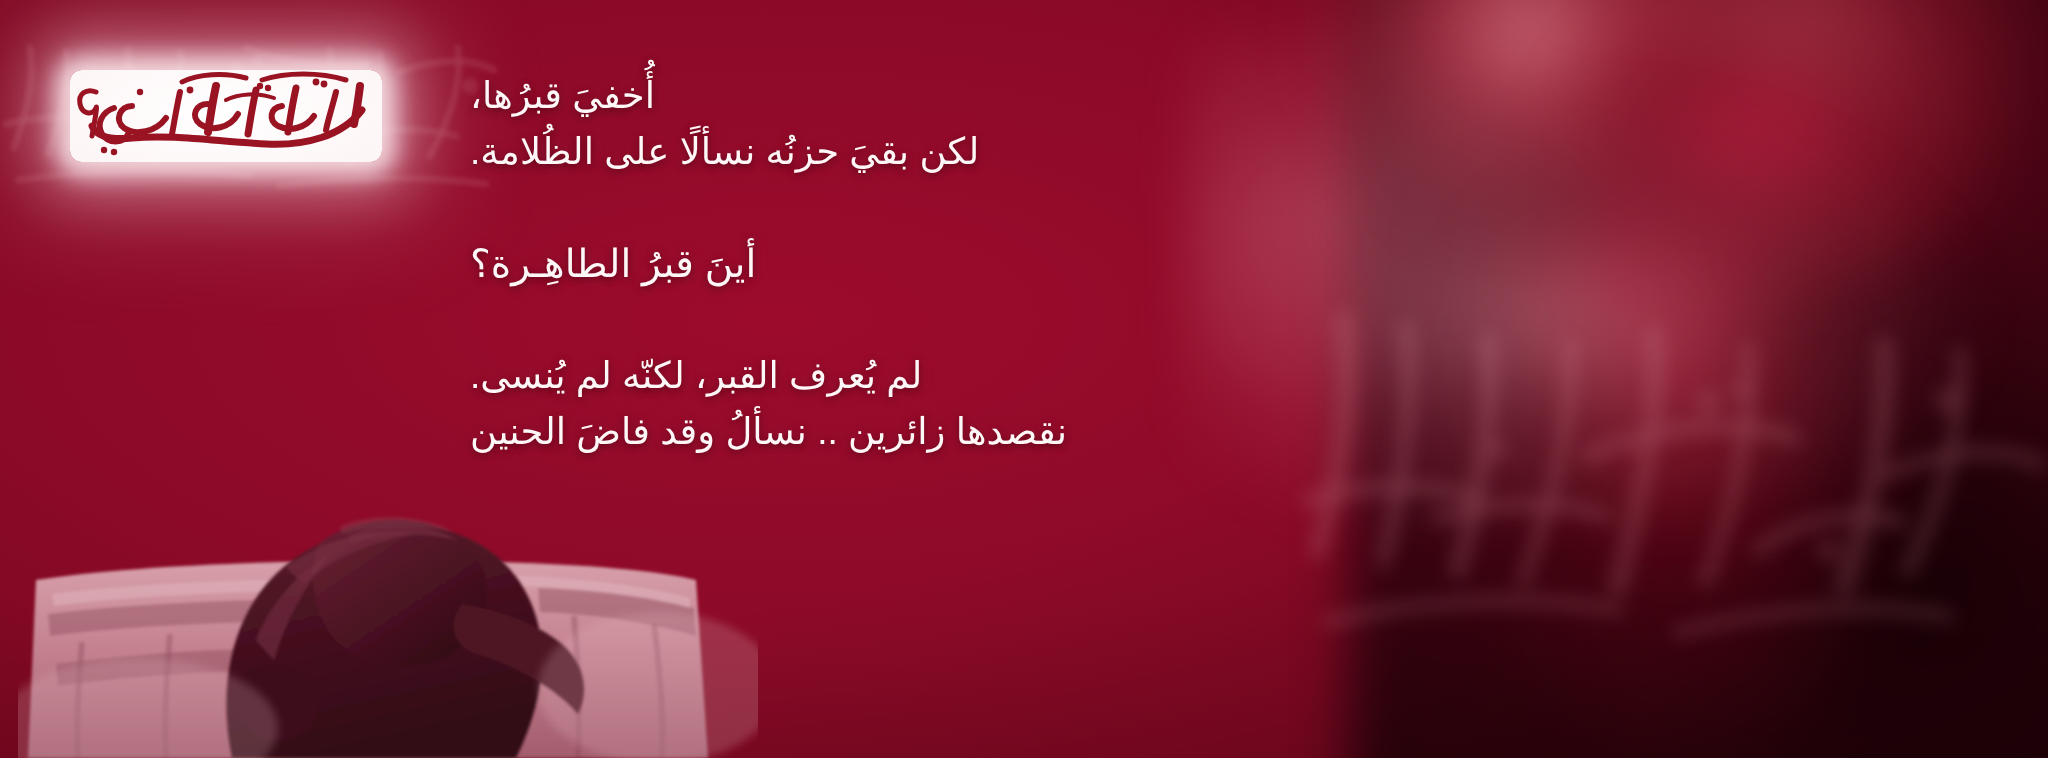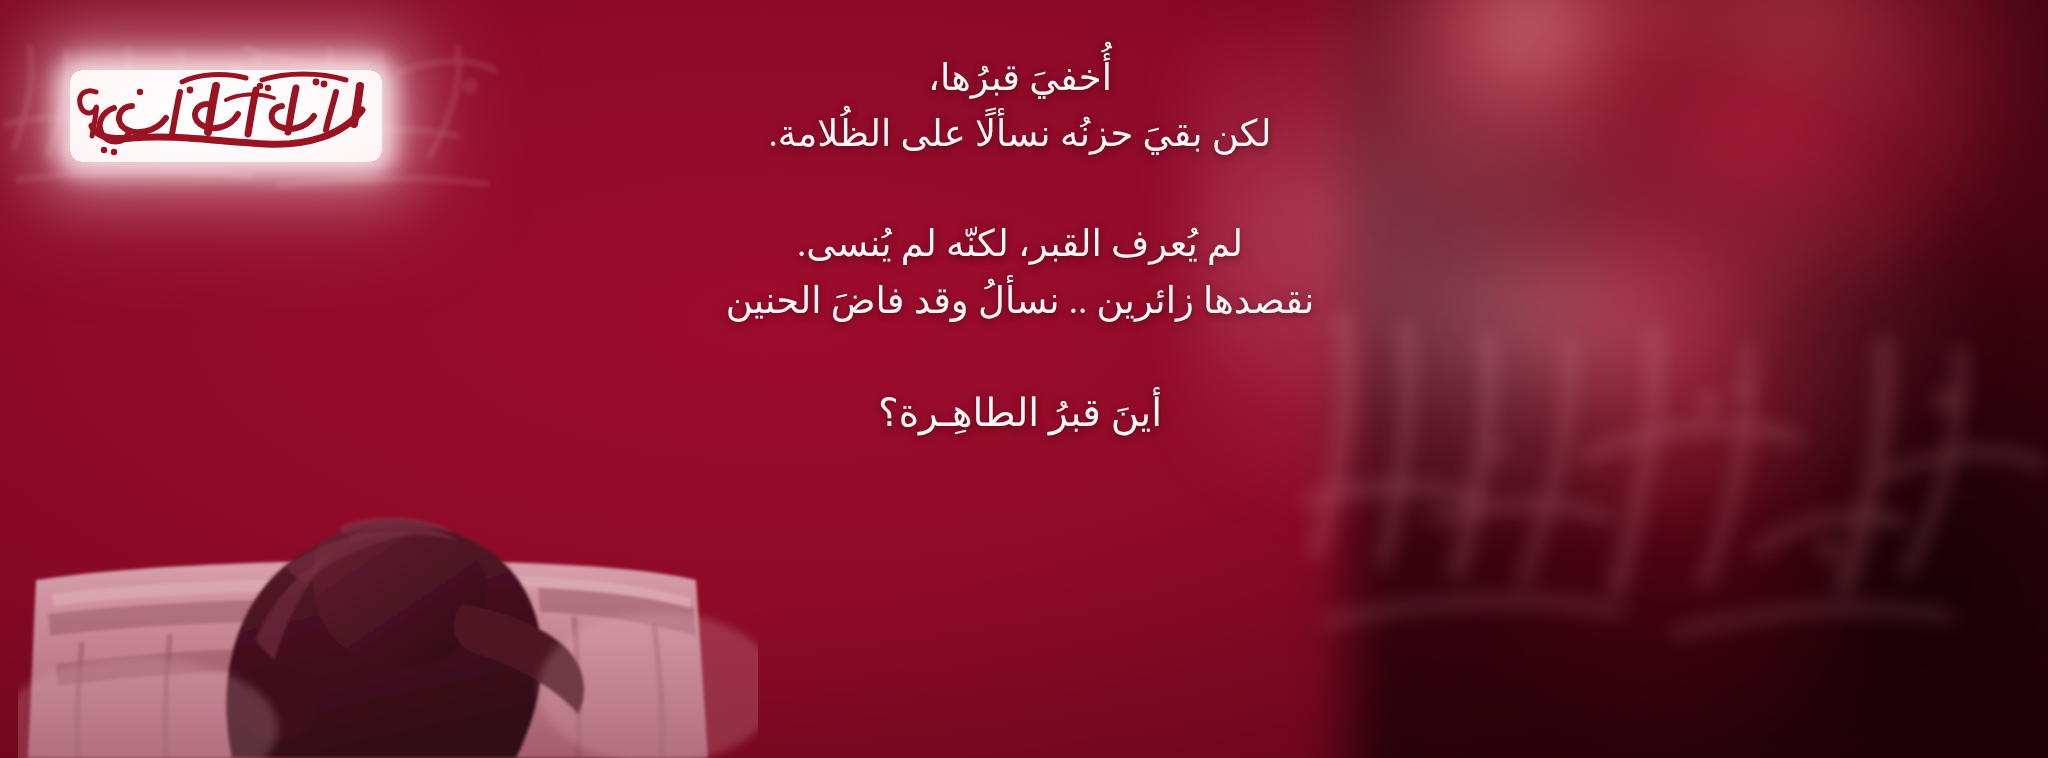--- a/index.html
+++ b/index.html
@@ -120,27 +120,27 @@
   #badge-script {
     position:absolute;
     left:70px; top:42px;
     width:312px; height:92px;
   }
   #badge-script svg { width:100%; height:100%; display:block; }
 
   
   #poem {
     position:absolute;
-    top:50px;
+    top:68px;
     right:478px;
     width:1100px;
-    text-align:center;
+    text-align:left;
     direction:rtl;
     color:#fdf7f7;
-    font-family:Liberation Serif, serif;
+    font-family:Liberation Sans, sans-serif;
     font-size:37px;
     line-height:1.52;
     text-shadow:0 2px 7px rgba(40,0,8,.50), 0 0 22px rgba(255,210,220,.10);
     letter-spacing:.2px;
     z-index:5;
   }
   .stanza { margin-bottom:54px; }
   .stanza:last-child { margin-bottom:0; }
   .line { white-space:nowrap; }
   #poem .stanza.final { font-size:39px; }
@@ -342,24 +342,24 @@
     </div>
   </div>
 
   <div id="poem">
 
     <div class="stanza">
       <div class="line">أُخفيَ قبرُها،</div>
       <div class="line">لكن بقيَ حزنُه نسألًا على الظُلامة.</div>
     </div>
 
+    <div class="stanza final">
+      <div class="line">أينَ قبرُ الطاهِـرة؟</div>
+    </div>
+
     <div class="stanza">
       <div class="line">لم يُعرف القبر، لكنّه لم يُنسى.</div>
       <div class="line">نقصدها زائرين .. نسألُ وقد فاضَ الحنين</div>
     </div>
 
-    <div class="stanza final">
-      <div class="line">أينَ قبرُ الطاهِـرة؟</div>
-    </div>
-
   </div>
 
 </div>
 
 </body></html>

